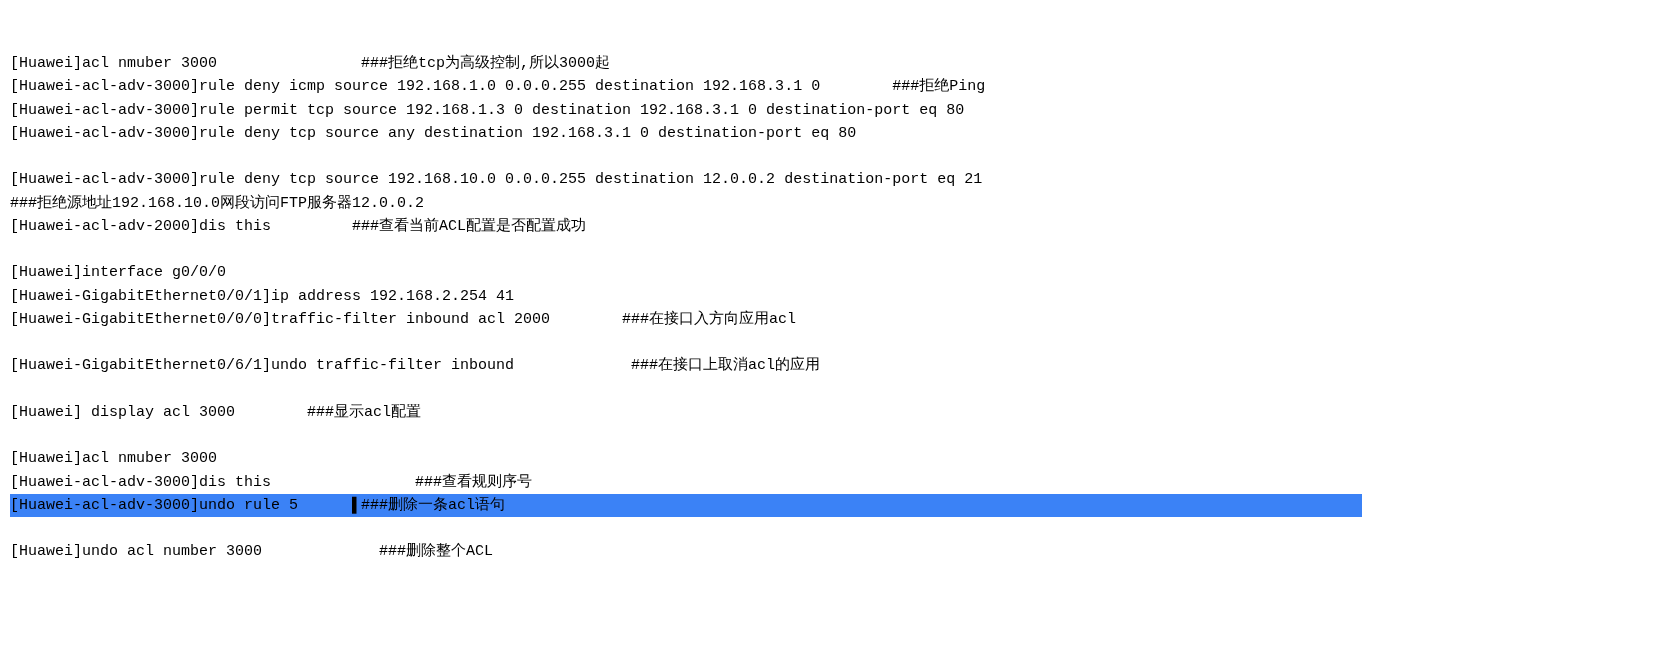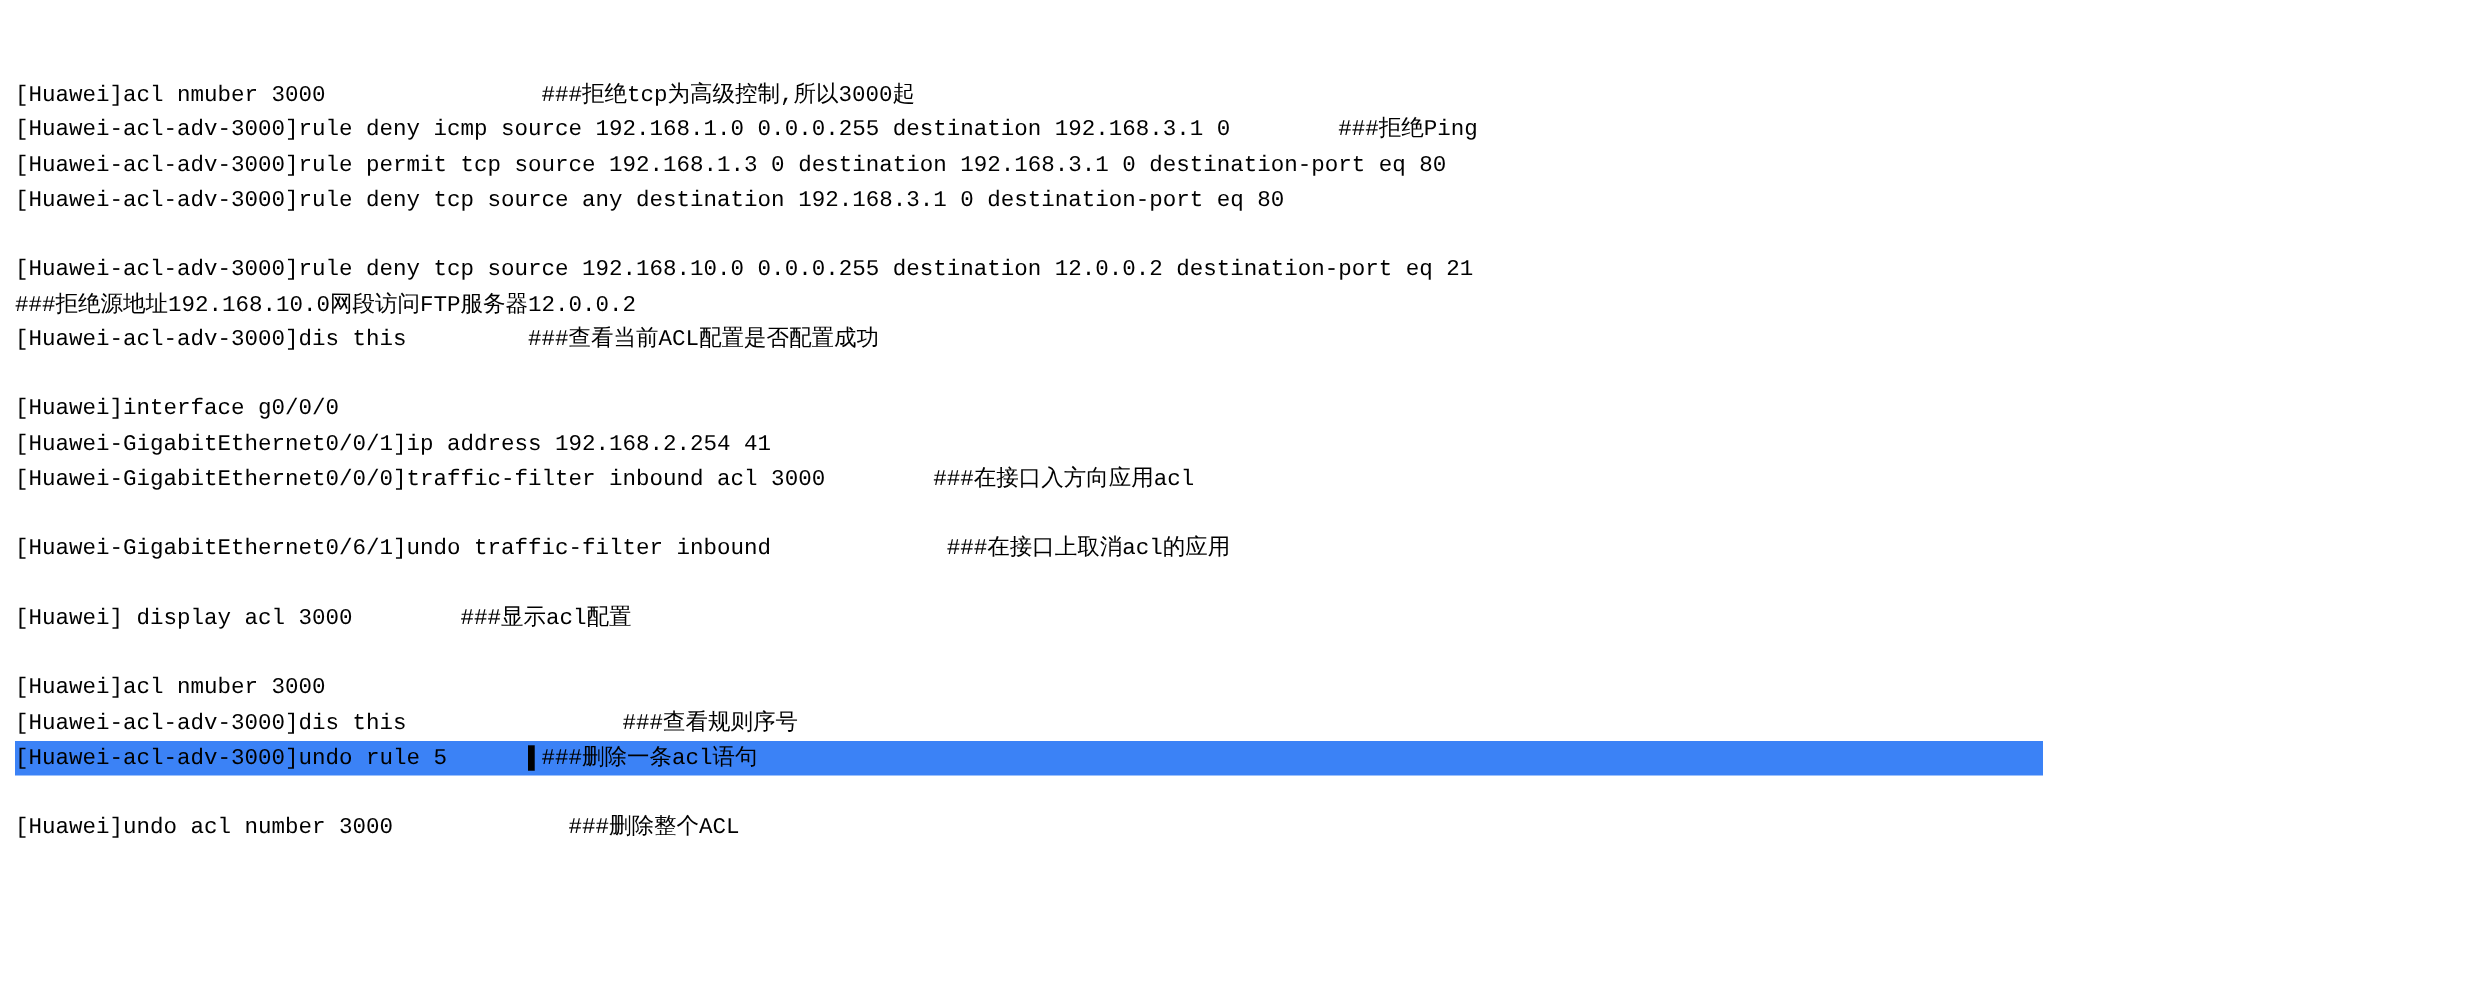--- a/index.html
+++ b/index.html
@@ -61,25 +61,25 @@
 
 <div class="terminal-container">
   <div id="lines-container">
       <span class="line">[Huawei]acl nmuber 3000                ###拒绝tcp为高级控制,所以3000起</span>
       <span class="line">[Huawei-acl-adv-3000]rule deny icmp source 192.168.1.0 0.0.0.255 destination 192.168.3.1 0        ###拒绝Ping</span>
       <span class="line">[Huawei-acl-adv-3000]rule permit tcp source 192.168.1.3 0 destination 192.168.3.1 0 destination-port eq 80</span>
       <span class="line">[Huawei-acl-adv-3000]rule deny tcp source any destination 192.168.3.1 0 destination-port eq 80</span>
       <span class="line-empty">&nbsp;</span>
       <span class="line">[Huawei-acl-adv-3000]rule deny tcp source 192.168.10.0 0.0.0.255 destination 12.0.0.2 destination-port eq 21</span>
       <span class="line">###拒绝源地址192.168.10.0网段访问FTP服务器12.0.0.2</span>
-      <span class="line">[Huawei-acl-adv-3000]dis this         ###查看当前ACL配置是否配置成功</span>
+      <span class="line">[Huawei-acl-adv-2000]dis this         ###查看当前ACL配置是否配置成功</span>
       <span class="line-empty">&nbsp;</span>
       <span class="line">[Huawei]interface g0/0/0</span>
       <span class="line">[Huawei-GigabitEthernet0/0/1]ip address 192.168.2.254 41</span>
-      <span class="line">[Huawei-GigabitEthernet0/0/0]traffic-filter inbound acl 3000        ###在接口入方向应用acl</span>
+      <span class="line">[Huawei-GigabitEthernet0/0/0]traffic-filter inbound acl 2000        ###在接口入方向应用acl</span>
       <span class="line-empty">&nbsp;</span>
       <span class="line">[Huawei-GigabitEthernet0/6/1]undo traffic-filter inbound             ###在接口上取消acl的应用</span>
       <span class="line-empty">&nbsp;</span>
       <span class="line">[Huawei] display acl 3000        ###显示acl配置</span>
       <span class="line-empty">&nbsp;</span>
       <span class="line">[Huawei]acl nmuber 3000</span>
       <span class="line">[Huawei-acl-adv-3000]dis this                ###查看规则序号</span>
       <span class="highlighted-line">[Huawei-acl-adv-3000]undo rule 5      ▌###删除一条acl语句</span>
       <span class="line-empty">&nbsp;</span>
       <span class="line">[Huawei]undo acl number 3000             ###删除整个ACL</span>

